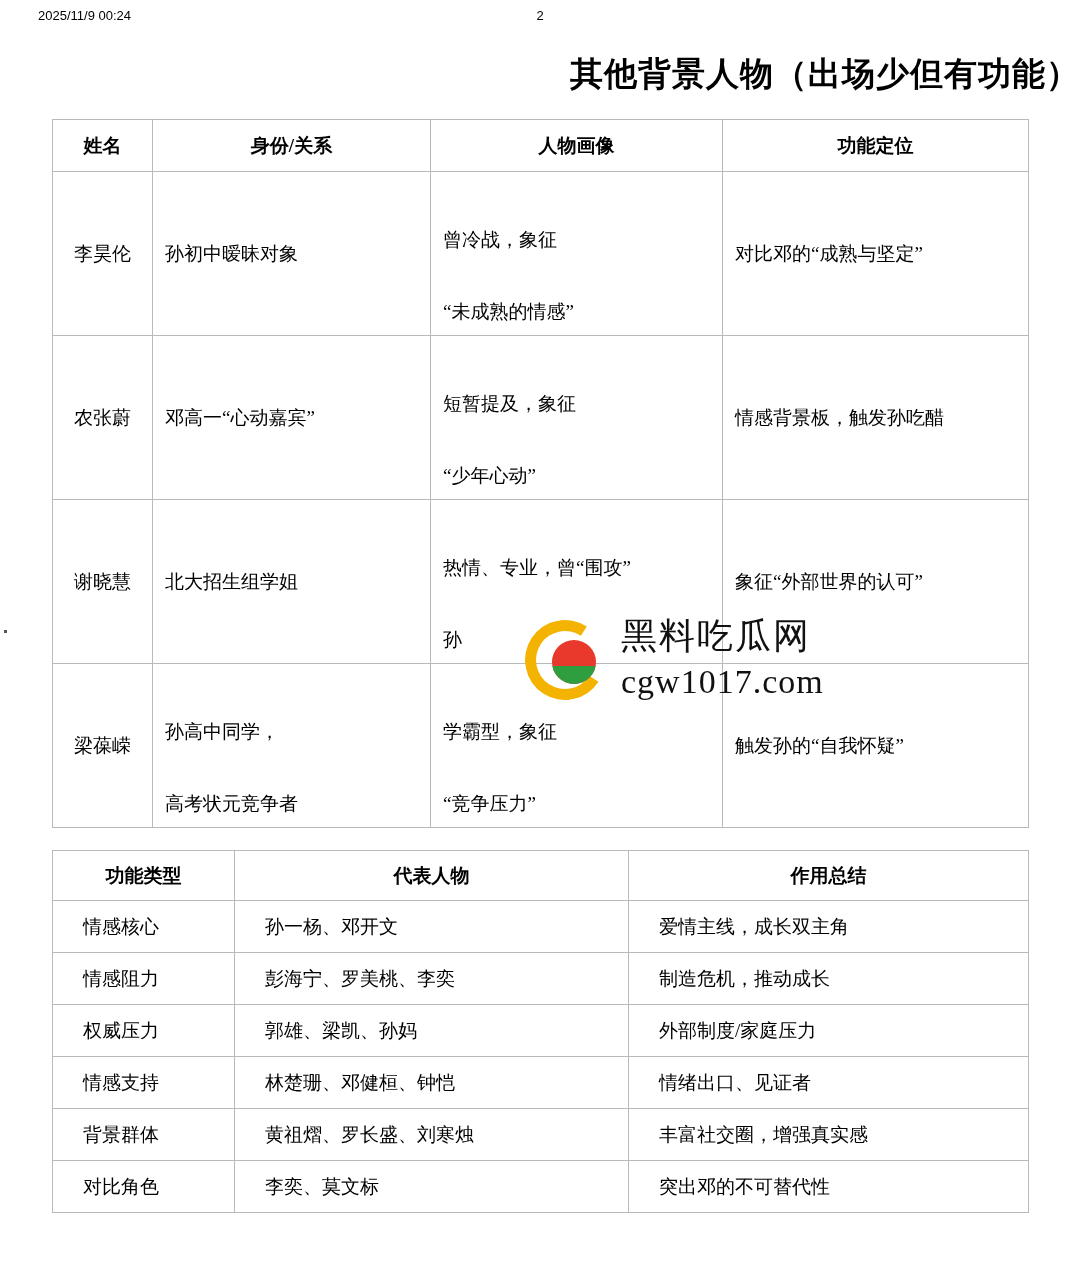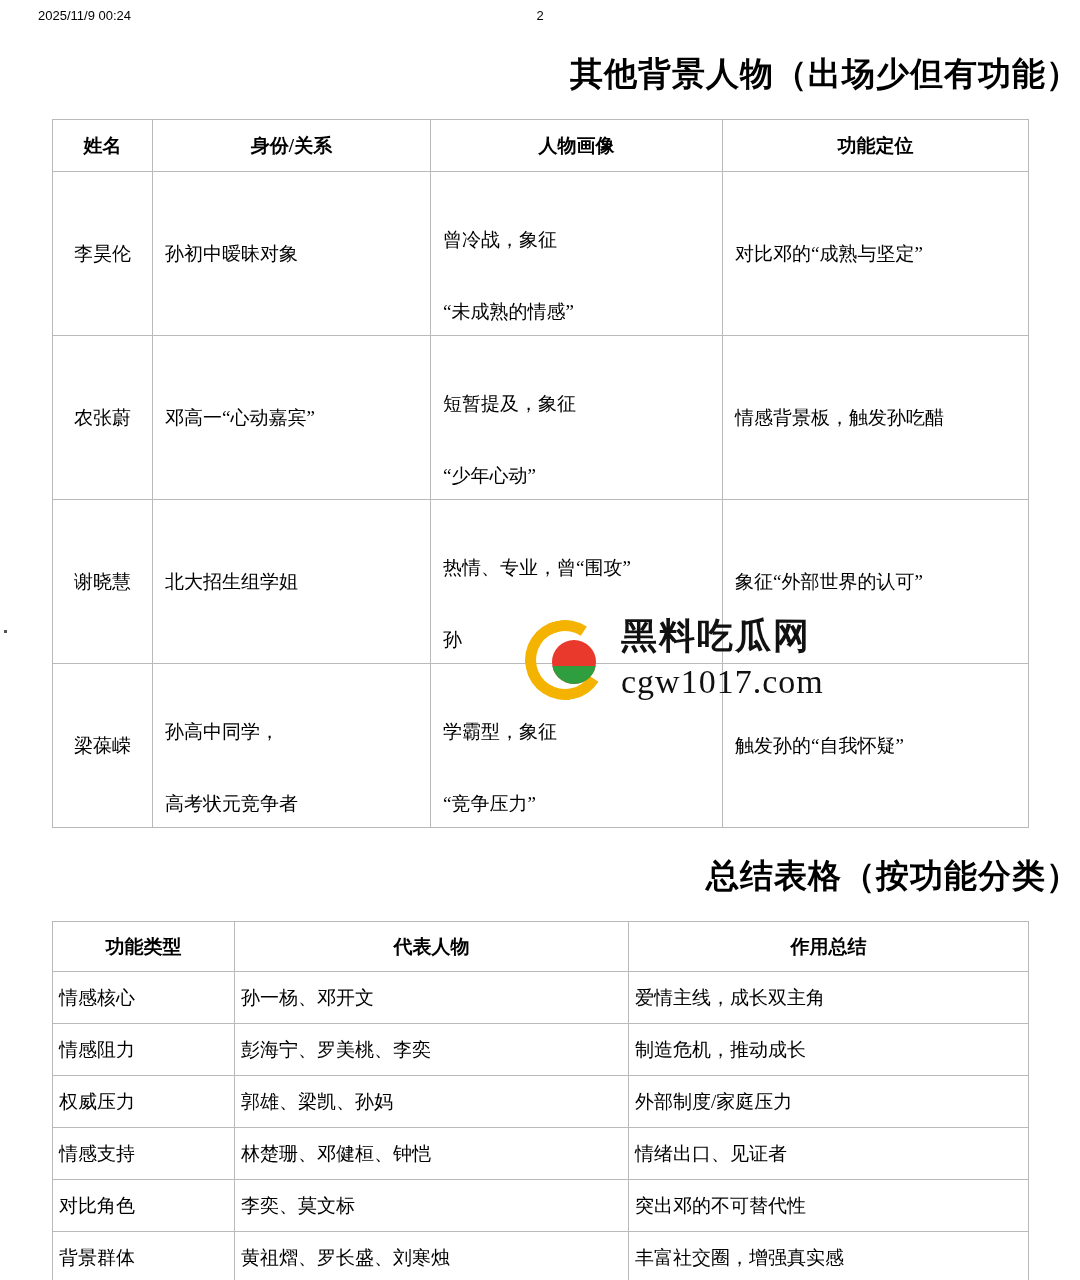--- a/index.html
+++ b/index.html
@@ -79,21 +79,21 @@
   .t1 col.c4 { width: 306px; }
   .t1 td.name { text-align: center; }
   .t1 tr { height: 88px; }
   .t1 tr.head { height: 52px; }
 
   .t2 col.c1 { width: 182px; }
   .t2 col.c2 { width: 394px; }
   .t2 col.c3 { width: 400px; }
   .t2 tr { height: 52px; }
   .t2 tr.head { height: 50px; }
-  .t2 td { padding: 8px 6px; }
+  .t2 td { padding: 8px 30px; }
 
   .cellline { display: block; margin-top: 44px; }
 
   .wm {
     position: absolute;
     left: 525px;
     top: 612px;
     width: 400px;
     height: 96px;
     pointer-events: none;
@@ -137,21 +137,21 @@
     background: #2e9e3e;
     border-radius: 0 0 28px 28px;
   }
   .wm-text {
     position: absolute;
     left: 96px;
     top: 0px;
   }
   .wm-line1 {
     font-size: 36px;
-    font-weight: bold;
+    font-weight: normal;
     color: #111;
     letter-spacing: 2px;
     font-family: "Liberation Serif", "DejaVu Serif", serif;
   }
   .wm-line2 {
     font-size: 34px;
     font-weight: normal;
     color: #111;
     letter-spacing: 1px;
     margin-top: 2px;
@@ -236,21 +236,20 @@
           </td>
           <td>触发孙的“自我怀疑”</td>
         </tr>
 
       </tbody>
     </table>
   </div>
 
   <div class="dot-left"></div>
 
-  <h1 class="section-title" style="margin-top:26px;">总结表格（按功能分类）</h1>
 
   <div class="tbl-wrap">
     <table class="t2">
       <colgroup>
         <col class="c1">
           <col class="c2">
           <col class="c3">
       </colgroup>
       <tbody>
         <tr class="head">
@@ -272,28 +271,28 @@
           <td>权威压力</td>
           <td>郭雄、梁凯、孙妈</td>
           <td>外部制度/家庭压力</td>
         </tr>
         <tr>
           <td>情感支持</td>
           <td>林楚珊、邓健桓、钟恺</td>
           <td>情绪出口、见证者</td>
         </tr>
         <tr>
+          <td>背景群体</td>
+          <td>黄祖熠、罗长盛、刘寒烛</td>
+          <td>丰富社交圈，增强真实感</td>
+        </tr>
+        <tr>
           <td>对比角色</td>
           <td>李奕、莫文标</td>
           <td>突出邓的不可替代性</td>
-        </tr>
-        <tr>
-          <td>背景群体</td>
-          <td>黄祖熠、罗长盛、刘寒烛</td>
-          <td>丰富社交圈，增强真实感</td>
         </tr>
       </tbody>
     </table>
   </div>
 
   <div class="wm">
     <div class="wm-logo">
       <div class="wm-ring"></div>
       <div class="wm-melon"></div>
     </div>

